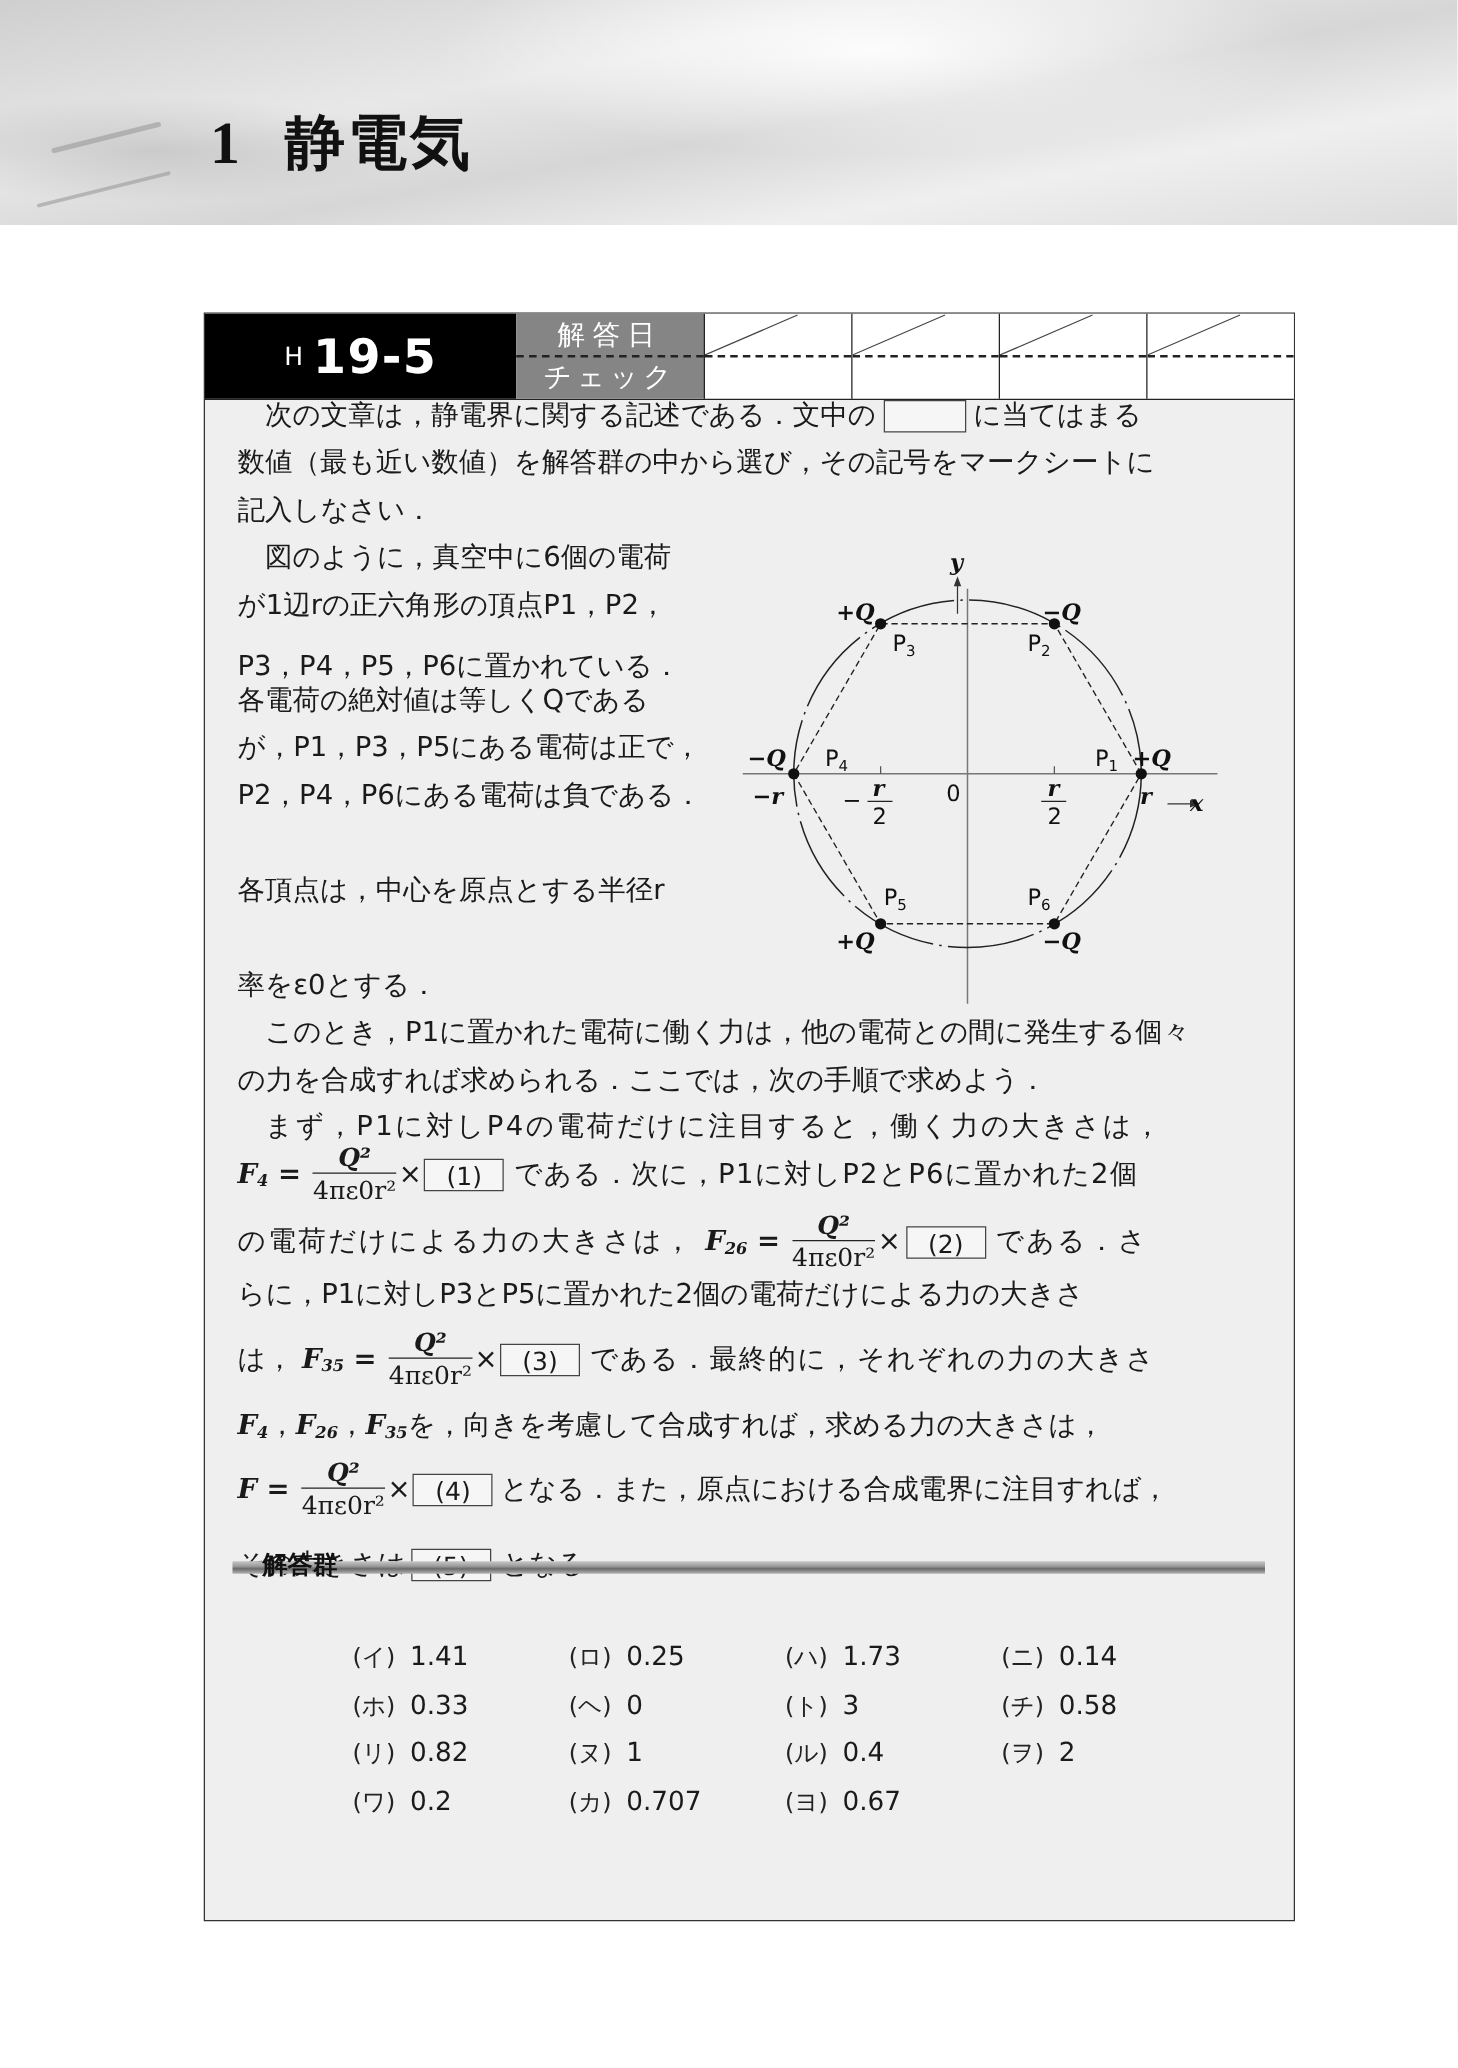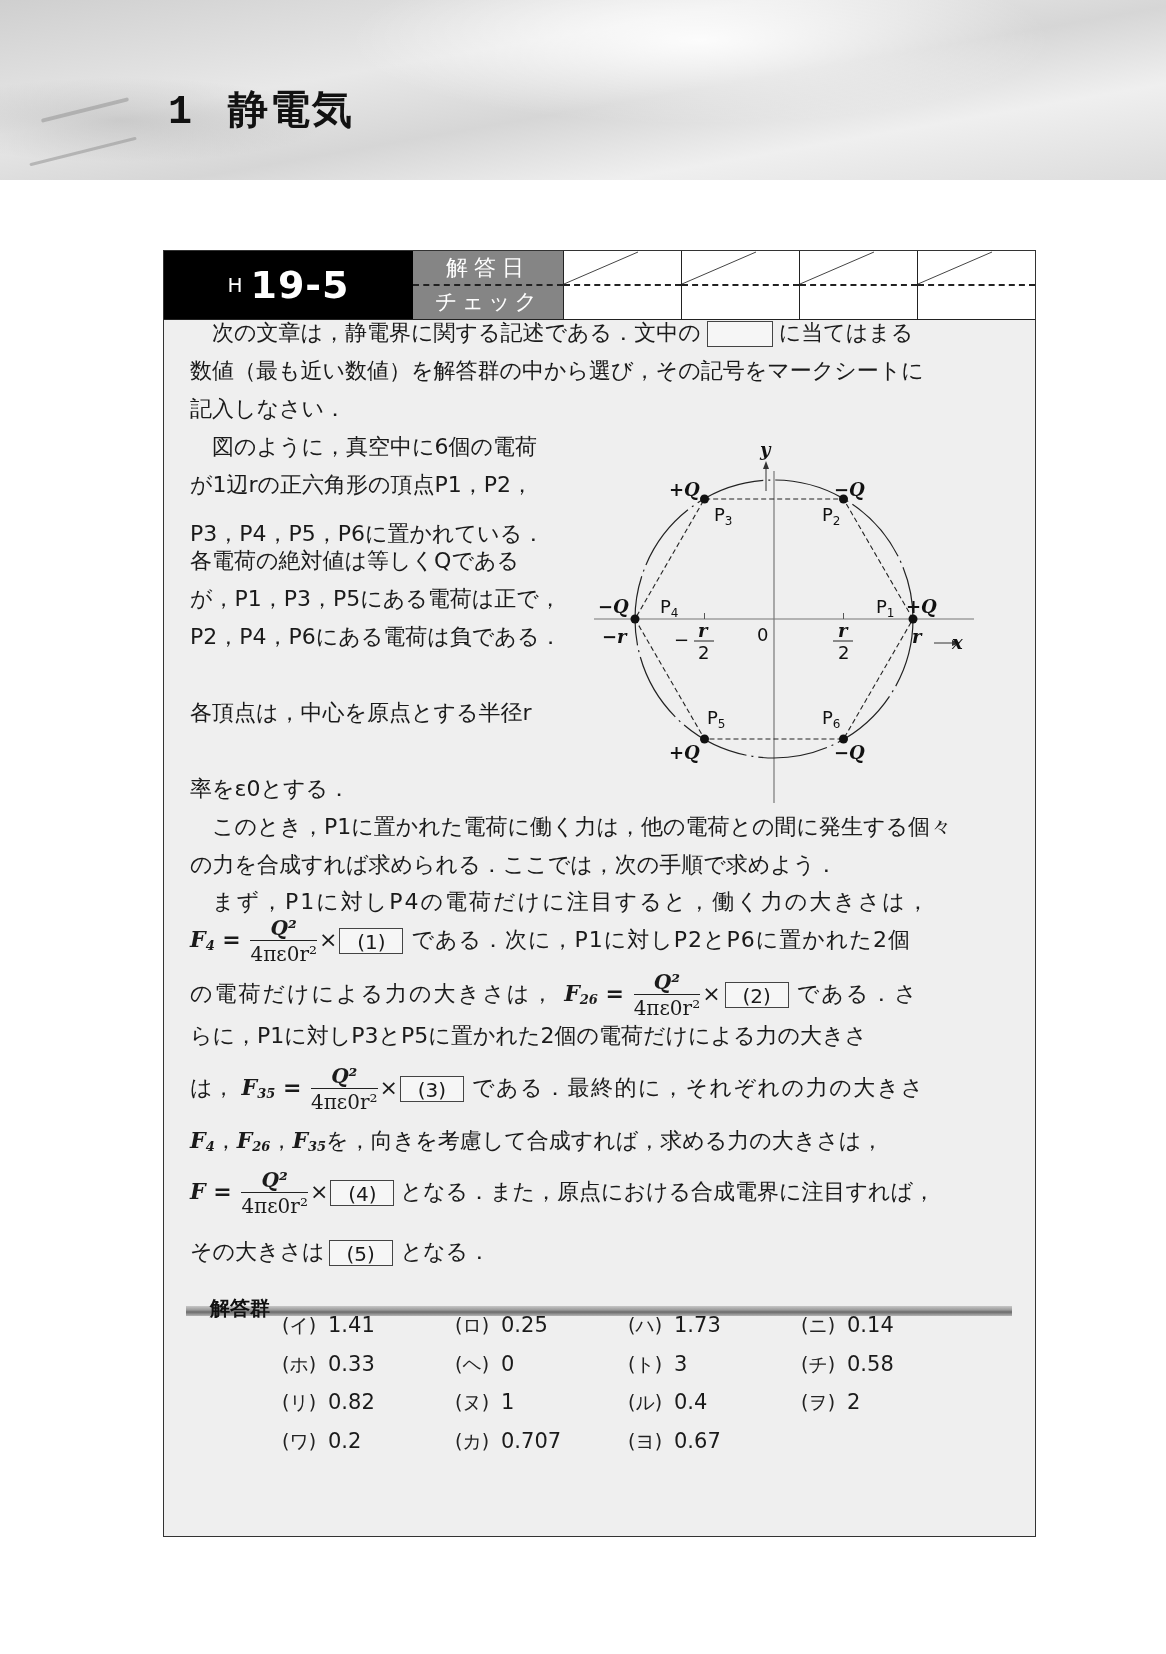--- a/index.html
+++ b/index.html
@@ -9,22 +9,22 @@
   }
   .banner {
     position: absolute; left: 0; top: 0; width: 1166px; height: 180px;
     background:
       radial-gradient(ellipse 300px 60px at 120px 120px, rgba(150,150,150,0.35), transparent 70%),
       radial-gradient(ellipse 500px 120px at 700px 40px, rgba(255,255,255,0.9), transparent 70%),
       linear-gradient(170deg, #cfcfcf 0%, #e8e8e8 35%, #d6d6d6 55%, #efefef 75%, #dcdcdc 100%);
   }
   .banner .streak { position: absolute; background: #9a9a9a; height: 4px; border-radius: 2px; opacity: .6; transform: rotate(-14deg); }
   .banner-title {
-    position: absolute; left: 168px; top: 82px; font-size: 40px; font-weight: bold;
-    font-family: Liberation Mono, monospace; letter-spacing: 2px; color: #111;
+    position: absolute; left: 168px; top: 82px; font-size: 48px; font-weight: bold;
+    font-family: Liberation Serif, serif; letter-spacing: 2px; color: #111;
   }
   .banner-title .num { margin-right: 34px; }
 
   .card {
     position: absolute; left: 163px; top: 250px; width: 873px; height: 1287px;
     border: 1.5px solid #333; background: #efefef; box-sizing: border-box;
   }
   .hdr { position: absolute; left: 0; top: 0; width: 100%; height: 68px; display: flex; border-bottom: 1.5px solid #222; background: #fff; }
   .hdr .code { width: 249px; background: #000; color: #fff; display: flex; align-items: center; justify-content: center; }
   .hdr .code .h { font-size: 20px; margin-right: 8px; font-family: "DejaVu Sans", sans-serif; }
@@ -199,21 +199,21 @@
   </div>
 
   <div class="line" style="top:912px;height:56px;line-height:56px;">
     <span class="math">F = </span><span class="frac"><span class="top">Q²</span><span class="bot">4πε0r²</span></span>×<span class="blank" style="width:64px;margin:0 6px 0 2px;">(4)</span><span>となる．また，原点における合成電界に注目すれば，</span>
   </div>
 
   <div class="line" style="top:982px;">
     <span>その大きさは</span><span class="blank" style="width:64px;margin:0 8px 0 4px;">(5)</span><span>となる．</span>
   </div>
 
-  <div class="ans-bar" style="top:1047px;">
+  <div class="ans-bar" style="top:990px;">
     <div class="rule"></div>
     <div class="lbl">解答群</div>
   </div>
 
   <div class="answers" style="top:1056px;">
     <div class="row">
       <div class="opt">
           <span class="k">(イ)</span>
           <span>1.41</span>
         </div>

